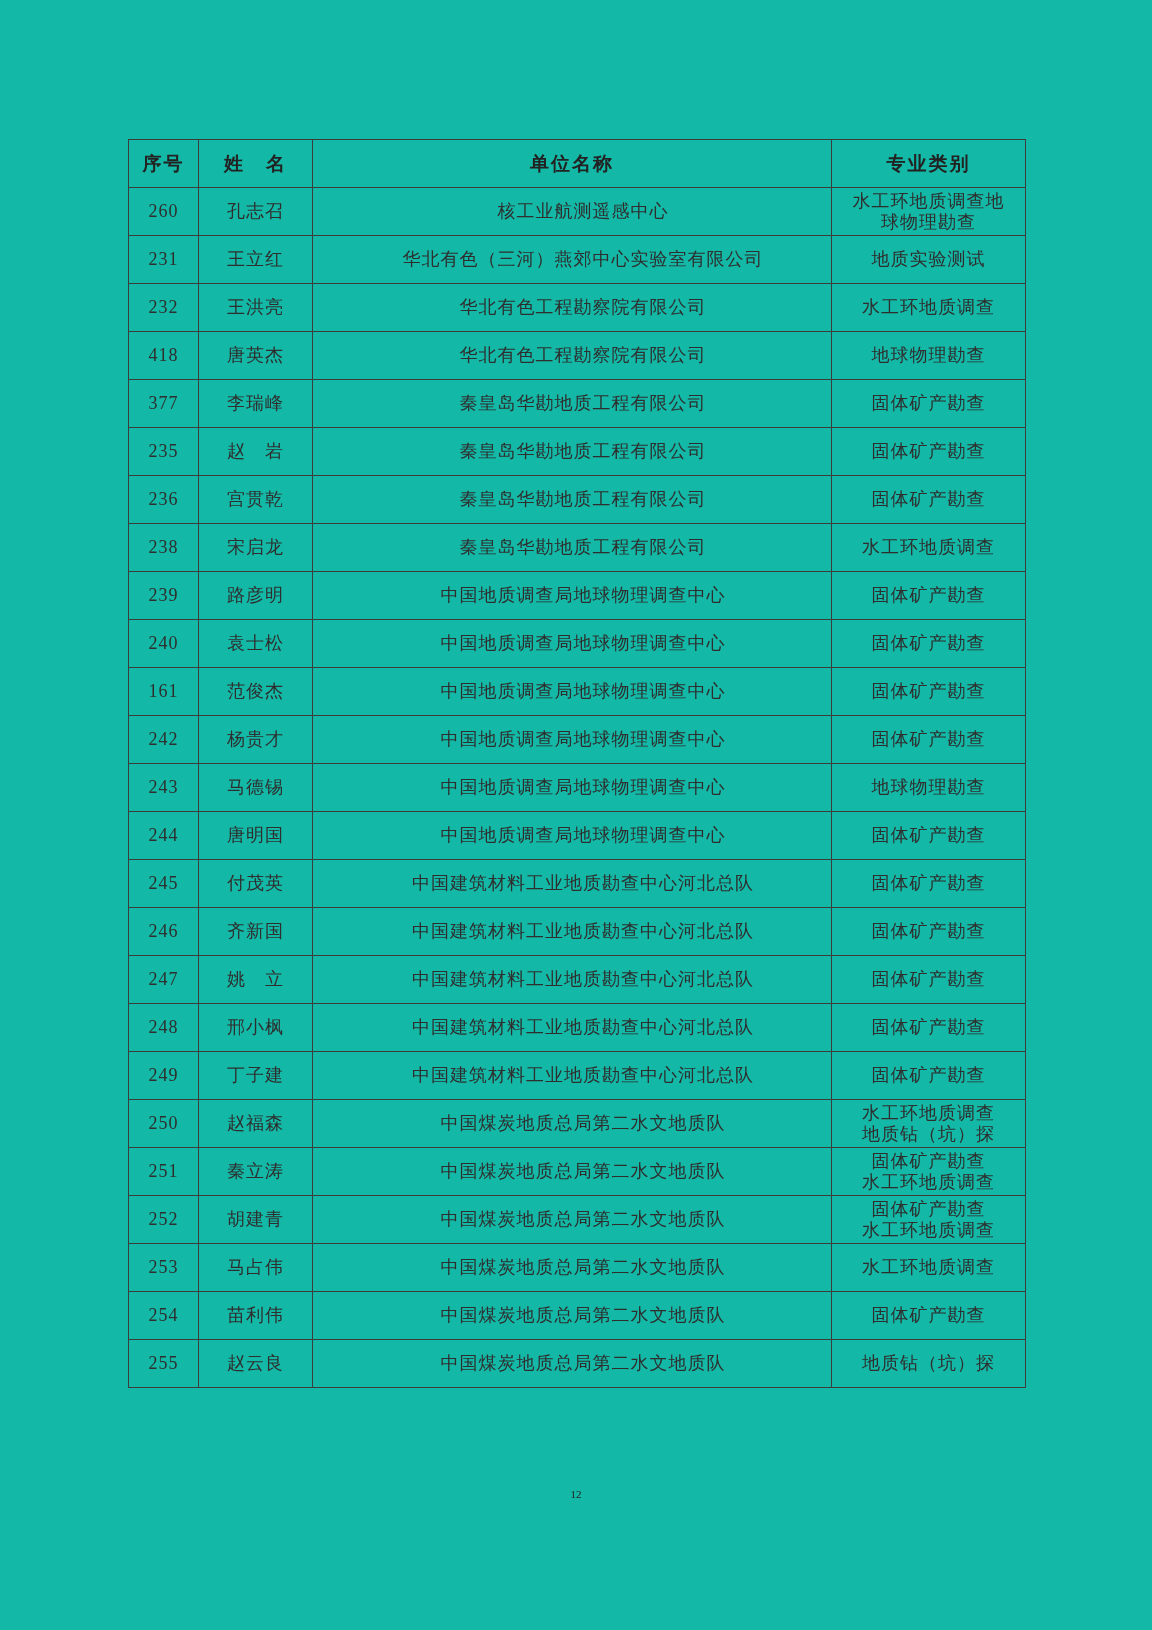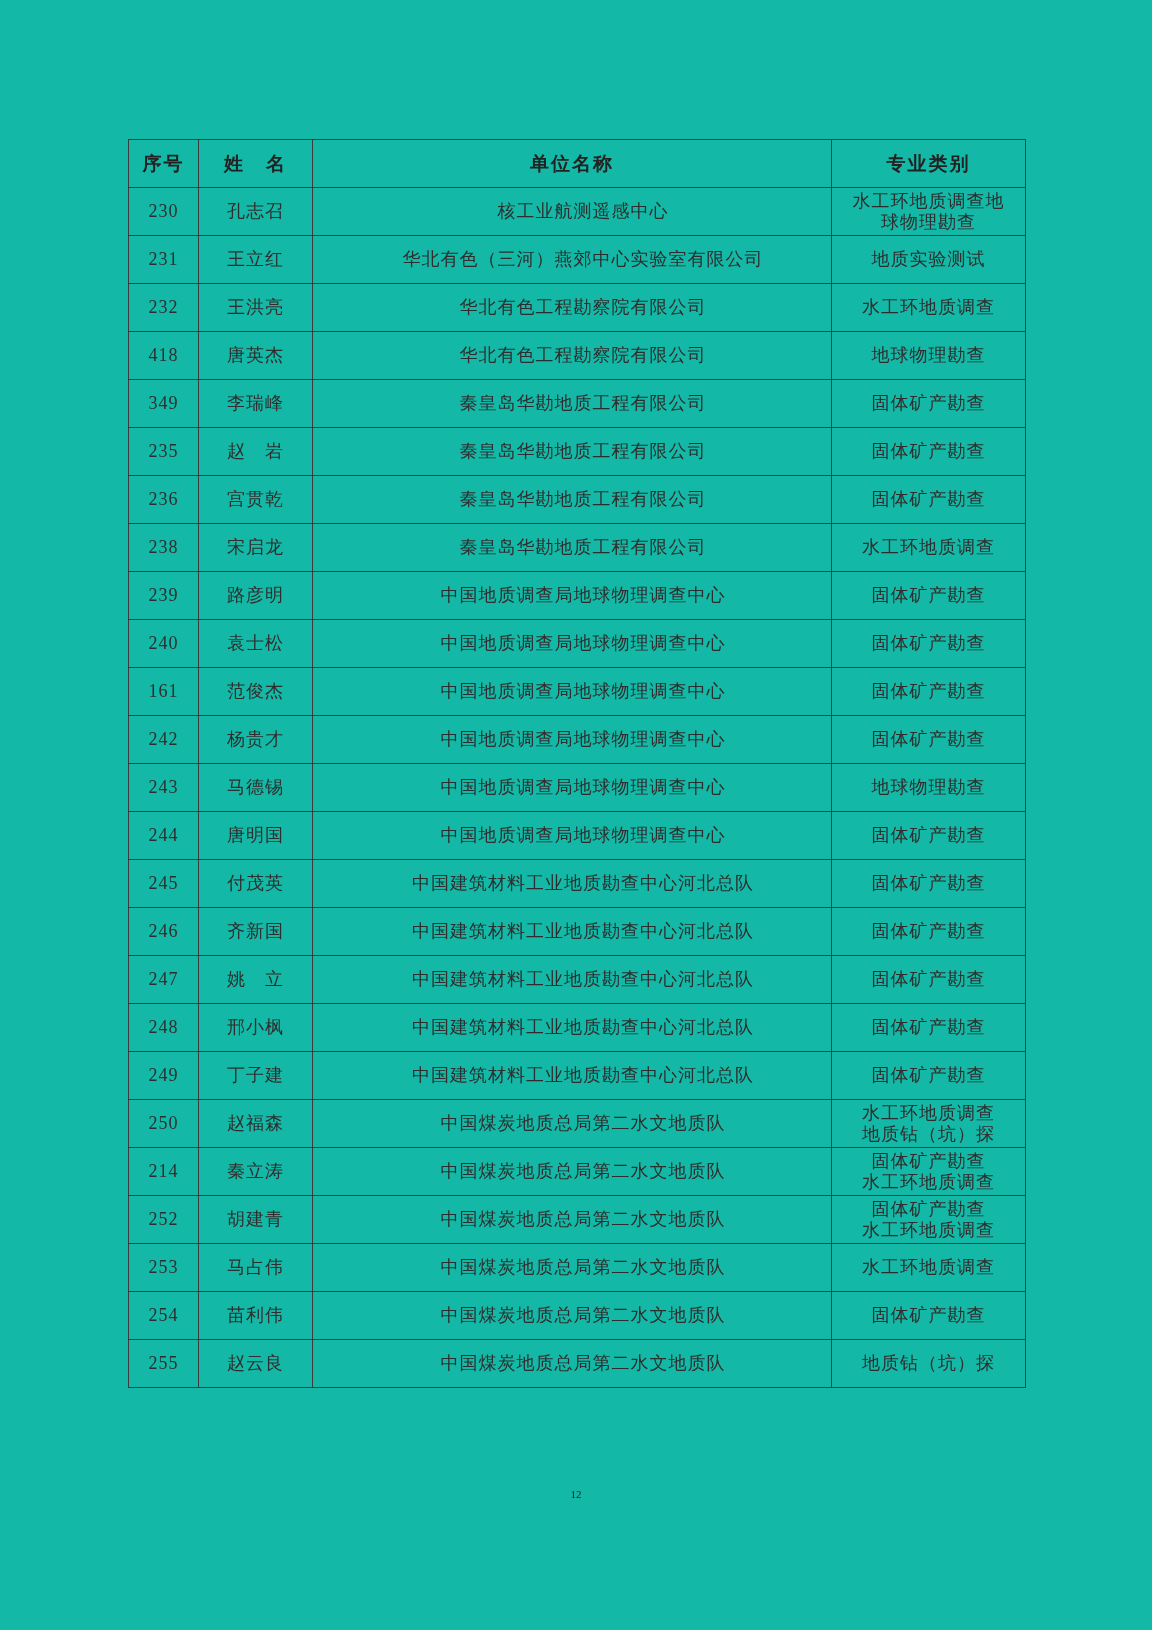--- a/index.html
+++ b/index.html
@@ -96,21 +96,21 @@
     <thead>
       <tr>
         <th>序号</th>
         <th>姓　名</th>
         <th>单位名称</th>
         <th>专业类别</th>
       </tr>
     </thead>
     <tbody>
         <tr>
-      <td class="cell-no">230</td>
+      <td class="cell-no">260</td>
       <td class="cell-name">孔志召</td>
       <td class="cell-unit">核工业航测遥感中心</td>
       <td class="cell-cat">水工环地质调查地
 球物理勘查</td>
     </tr>
         <tr>
       <td class="cell-no">231</td>
       <td class="cell-name">王立红</td>
       <td class="cell-unit">华北有色（三河）燕郊中心实验室有限公司</td>
       <td class="cell-cat">地质实验测试</td>
@@ -121,21 +121,21 @@
       <td class="cell-unit">华北有色工程勘察院有限公司</td>
       <td class="cell-cat">水工环地质调查</td>
     </tr>
         <tr>
       <td class="cell-no">418</td>
       <td class="cell-name">唐英杰</td>
       <td class="cell-unit">华北有色工程勘察院有限公司</td>
       <td class="cell-cat">地球物理勘查</td>
     </tr>
         <tr>
-      <td class="cell-no">349</td>
+      <td class="cell-no">377</td>
       <td class="cell-name">李瑞峰</td>
       <td class="cell-unit">秦皇岛华勘地质工程有限公司</td>
       <td class="cell-cat">固体矿产勘查</td>
     </tr>
         <tr>
       <td class="cell-no">235</td>
       <td class="cell-name">赵　岩</td>
       <td class="cell-unit">秦皇岛华勘地质工程有限公司</td>
       <td class="cell-cat">固体矿产勘查</td>
     </tr>
@@ -218,21 +218,21 @@
       <td class="cell-cat">固体矿产勘查</td>
     </tr>
         <tr>
       <td class="cell-no">250</td>
       <td class="cell-name">赵福森</td>
       <td class="cell-unit">中国煤炭地质总局第二水文地质队</td>
       <td class="cell-cat">水工环地质调查
 地质钻（坑）探</td>
     </tr>
         <tr>
-      <td class="cell-no">214</td>
+      <td class="cell-no">251</td>
       <td class="cell-name">秦立涛</td>
       <td class="cell-unit">中国煤炭地质总局第二水文地质队</td>
       <td class="cell-cat">固体矿产勘查
 水工环地质调查</td>
     </tr>
         <tr>
       <td class="cell-no">252</td>
       <td class="cell-name">胡建青</td>
       <td class="cell-unit">中国煤炭地质总局第二水文地质队</td>
       <td class="cell-cat">固体矿产勘查

